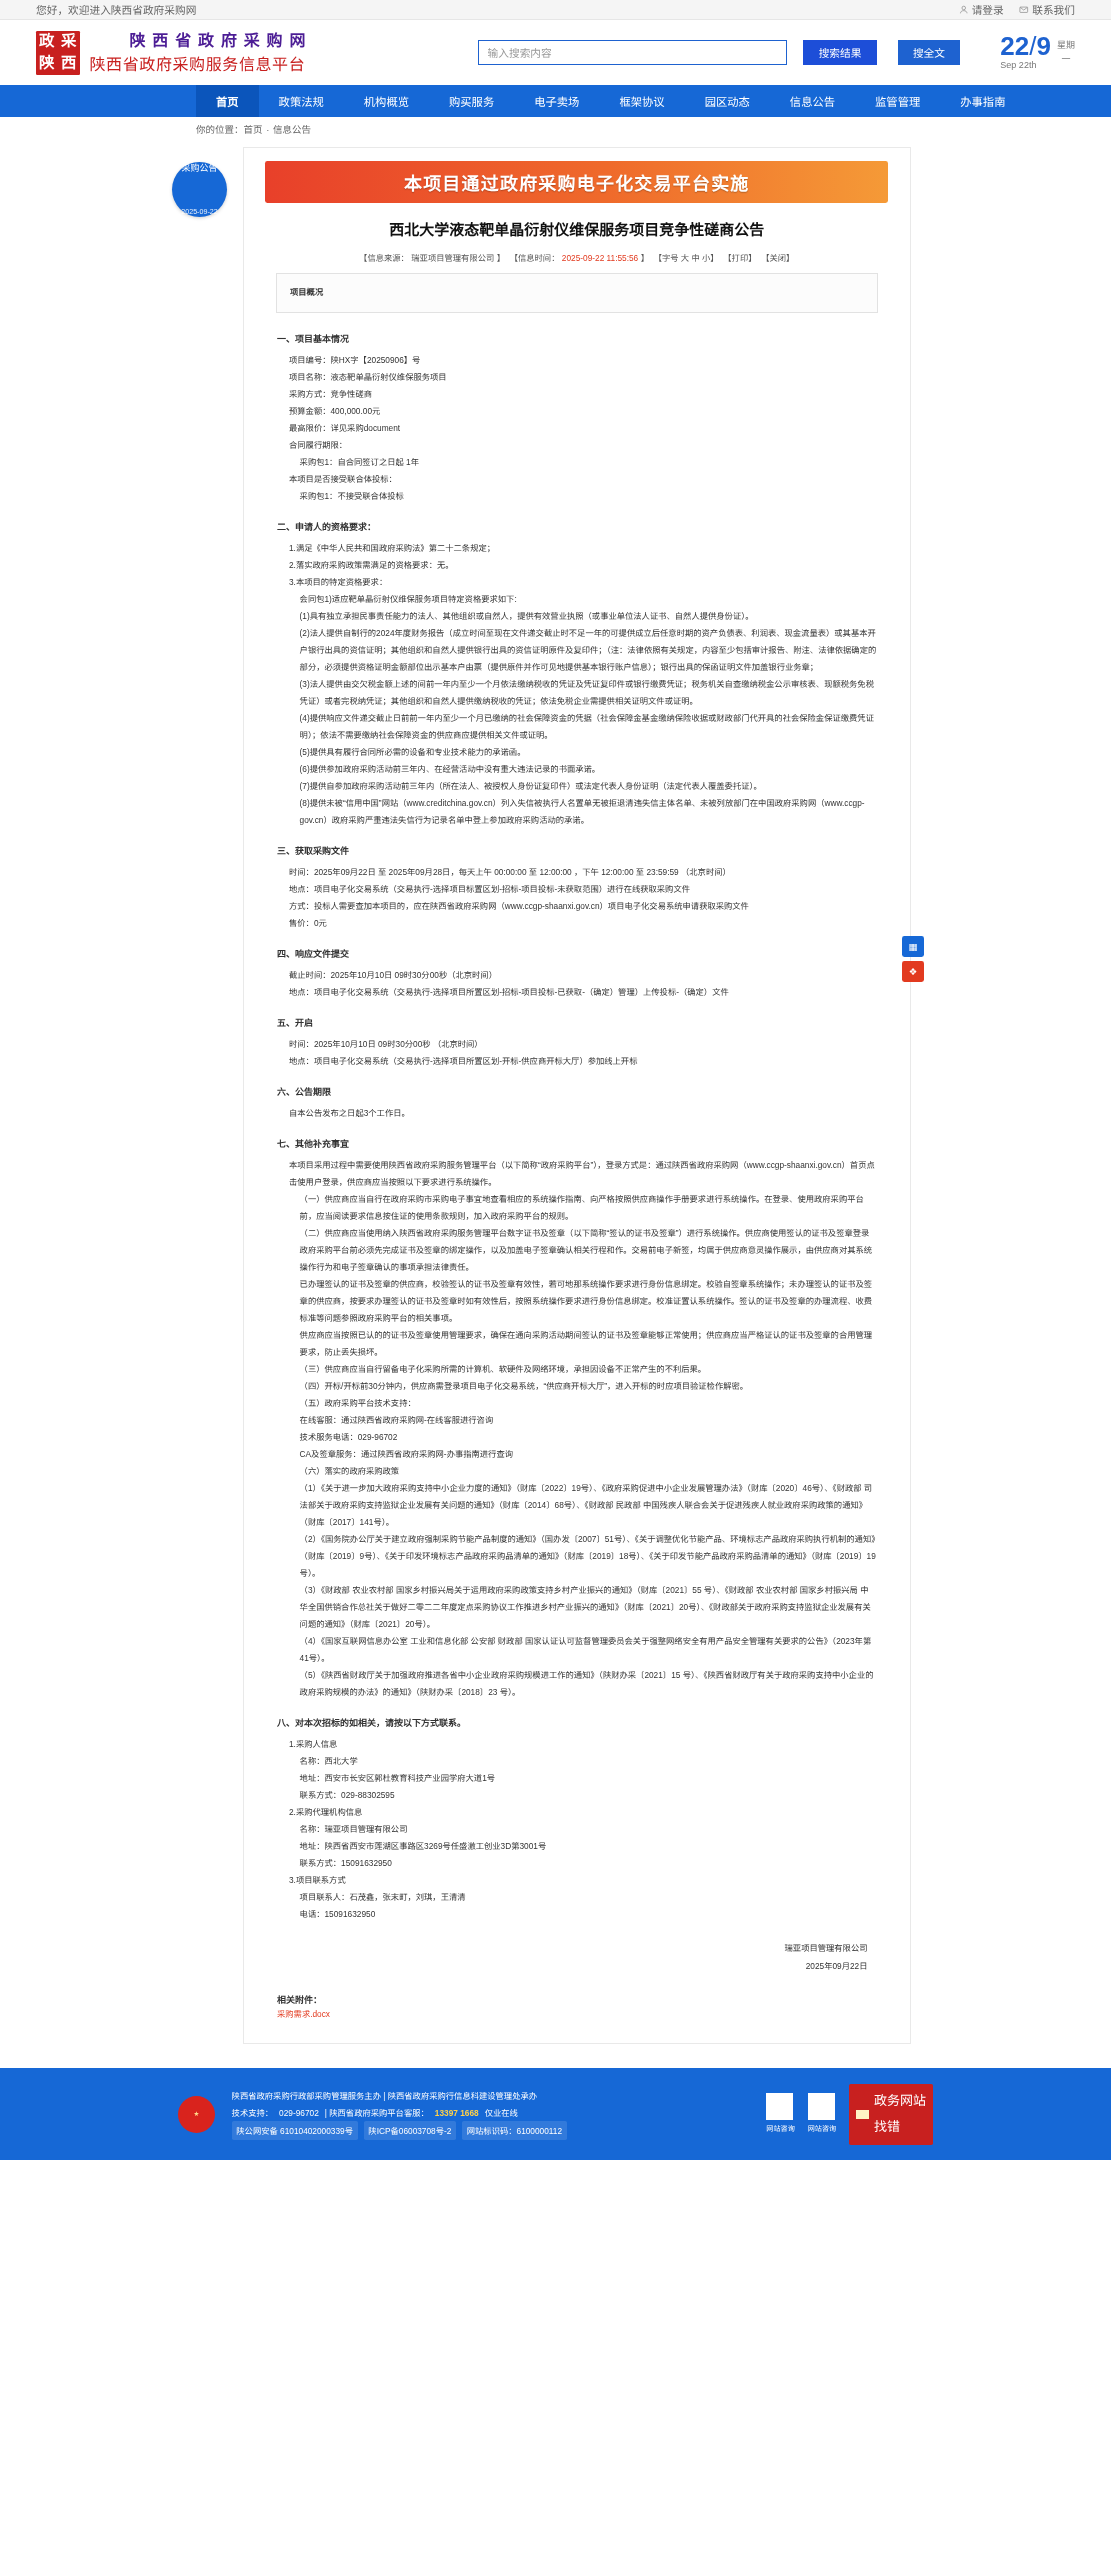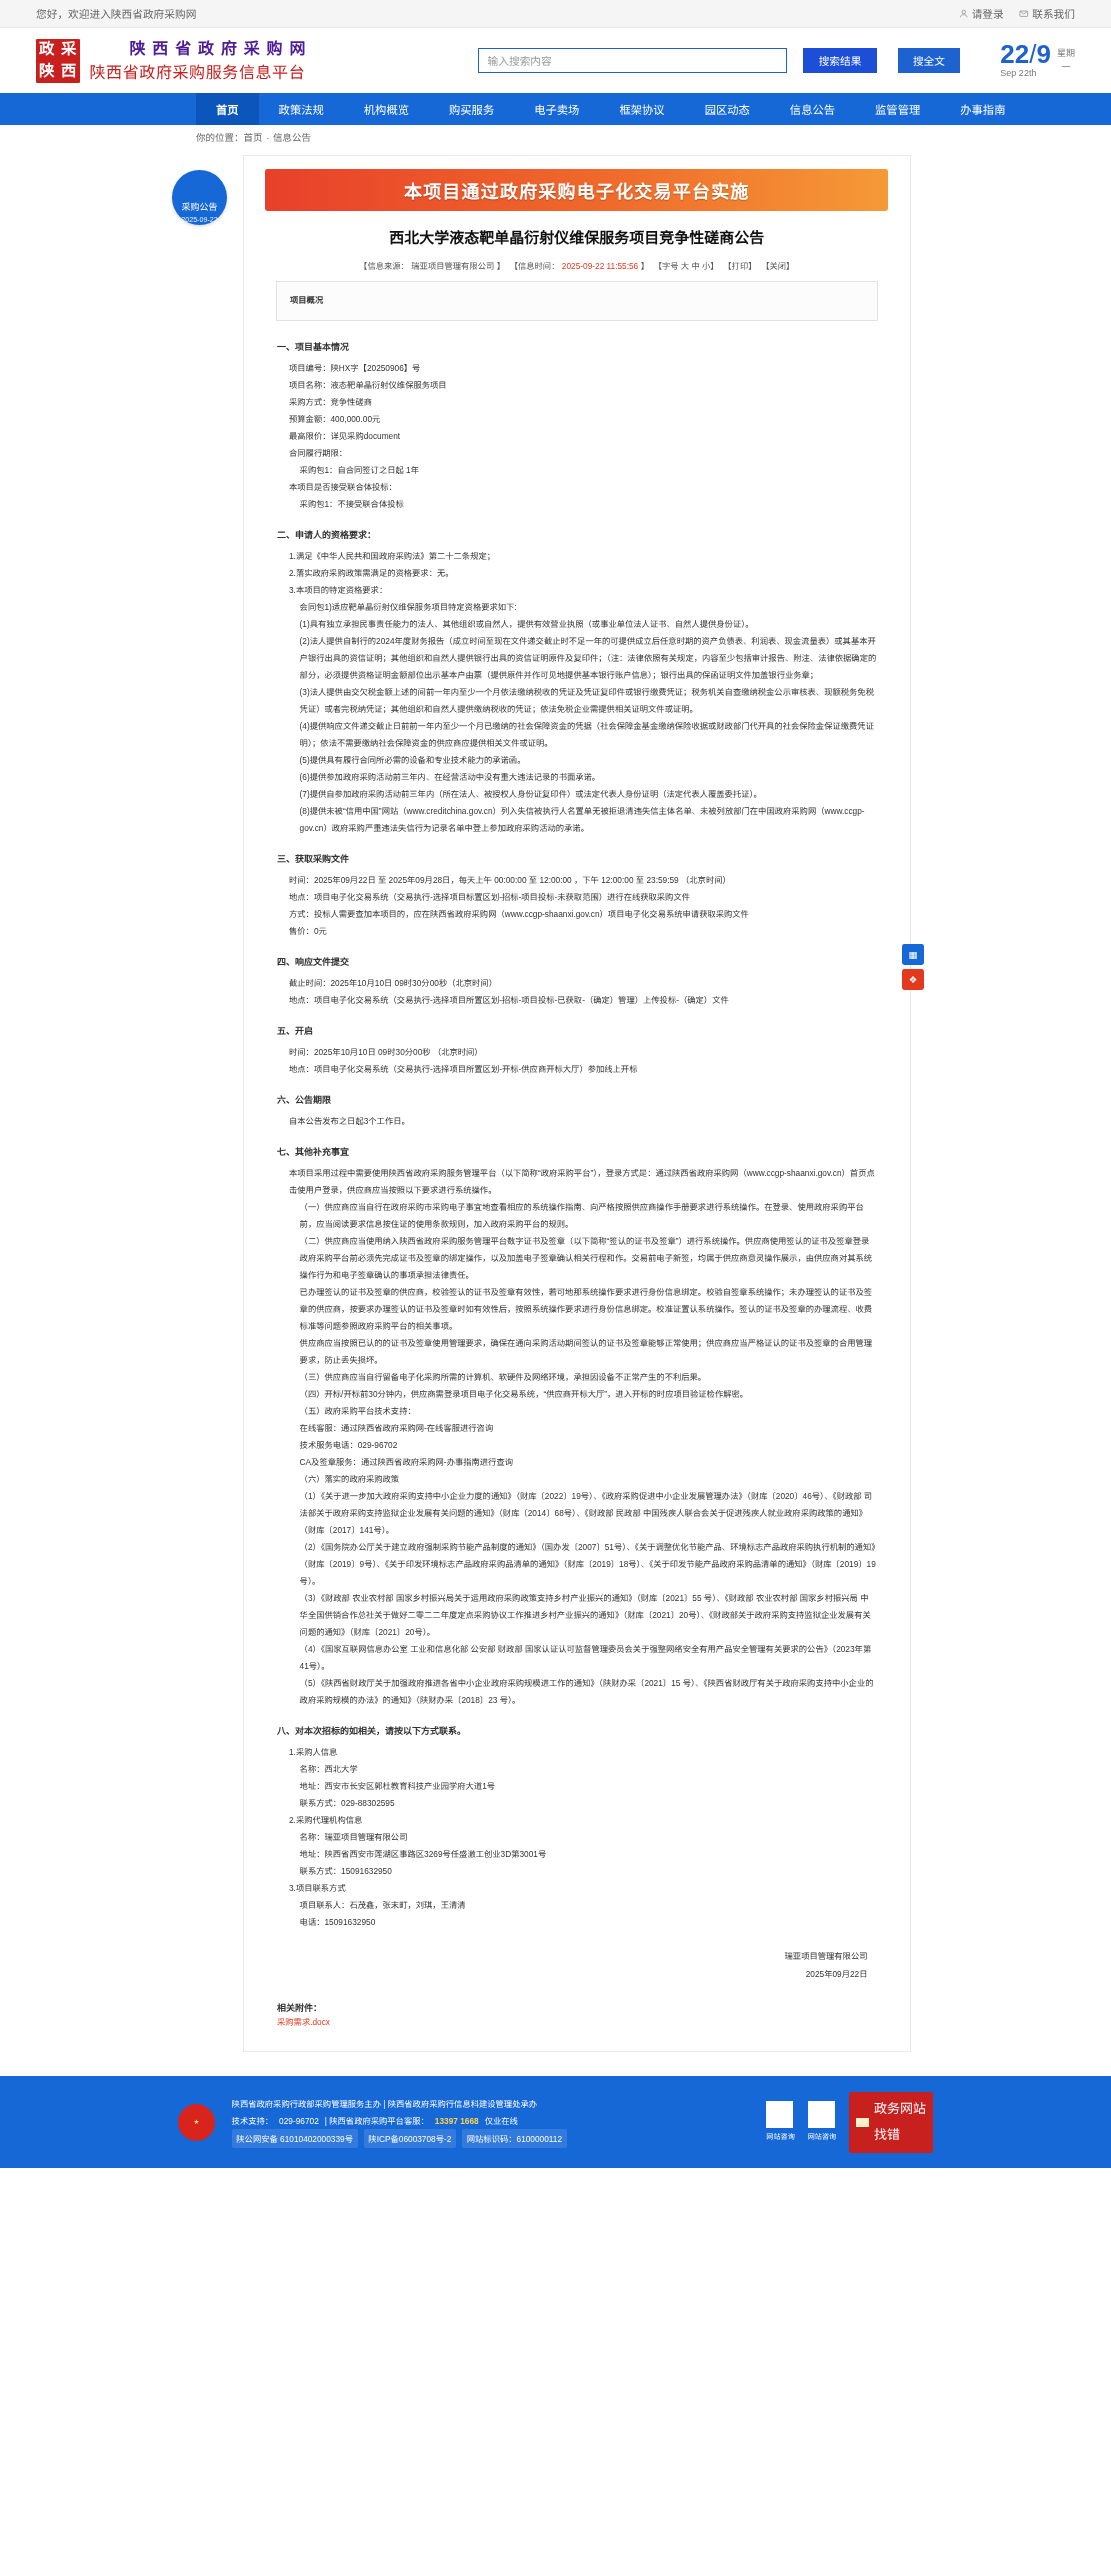--- a/index.html
+++ b/index.html
@@ -8,21 +8,21 @@
     width:1111px;
     font-family:"Liberation Sans","DejaVu Sans",sans-serif;
     background:#ffffff;
     color:#333;
     -webkit-font-smoothing:antialiased;
   }
   .page { width:1111px; margin:0 auto; background:#fff; }
 
   
   .topbar {
-    height:28px; background:#f5f5f5; border-bottom:0.6px solid #e6e6e6;
+    height:20px; background:#f5f5f5; border-bottom:0.6px solid #e6e6e6;
     display:flex; align-items:center; padding:0 36px;
     font-size:10.7px; color:#666;
   }
   .topbar .left { flex:1; }
   .topbar .right { display:flex; gap:15.4px; align-items:center; }
   .topbar .right span { display:flex; align-items:center; gap:3.6px; }
   .mini-icon { display:inline-block; width:9.5px; height:9.5px; }
 
   
   .header {
@@ -77,21 +77,21 @@
   }
   .crumb .sep { margin:0 3.6px; }
 
   
   .layout { display:flex; padding:6px 172px 24px 172px; align-items:flex-start; }
   .side {
     width:59px; flex:0 0 59px; padding-top:15.4px;
   }
   .side-badge {
     width:55px; height:55px; border-radius:50%; background:#1668d6; color:#fff;
-    display:flex; flex-direction:column; align-items:center; justify-content:flex-end;
+    display:flex; flex-direction:column; align-items:center; justify-content:space-between;
     font-size:9px; line-height:1.5; box-shadow:0 1.2px 3.6px rgba(0,0,0,.18);
   }
   .side-badge .t { font-size:9px; }
   .side-badge .d { font-size:7.1px; opacity:.9; }
 
   .content {
     flex:1; background:#fff; border:0.6px solid #e9e9e9; margin-left:12px;
     padding:0 0 24px 0;
   }
 

